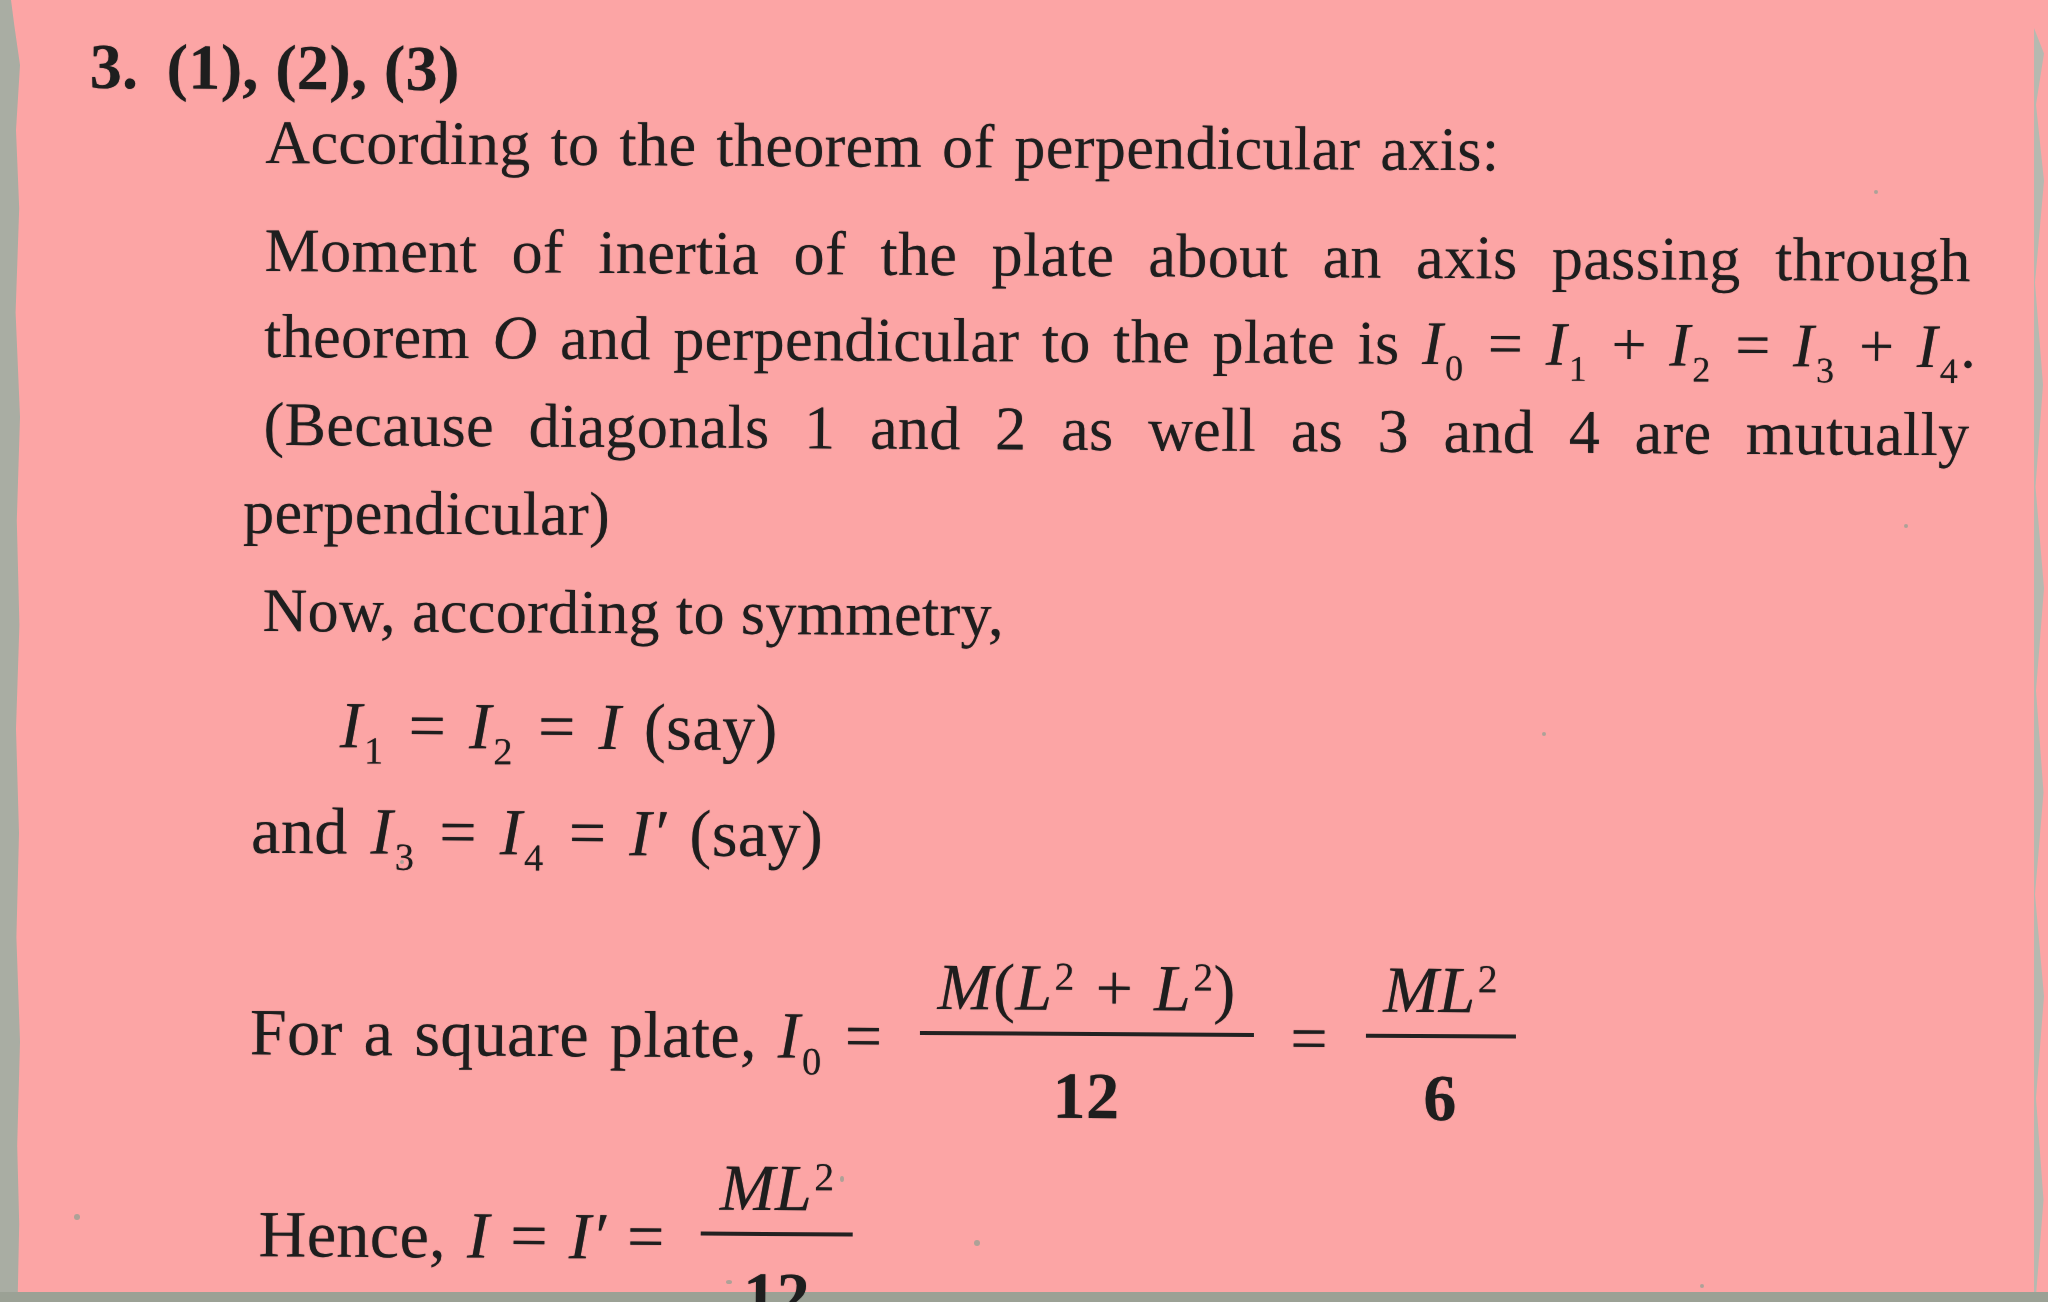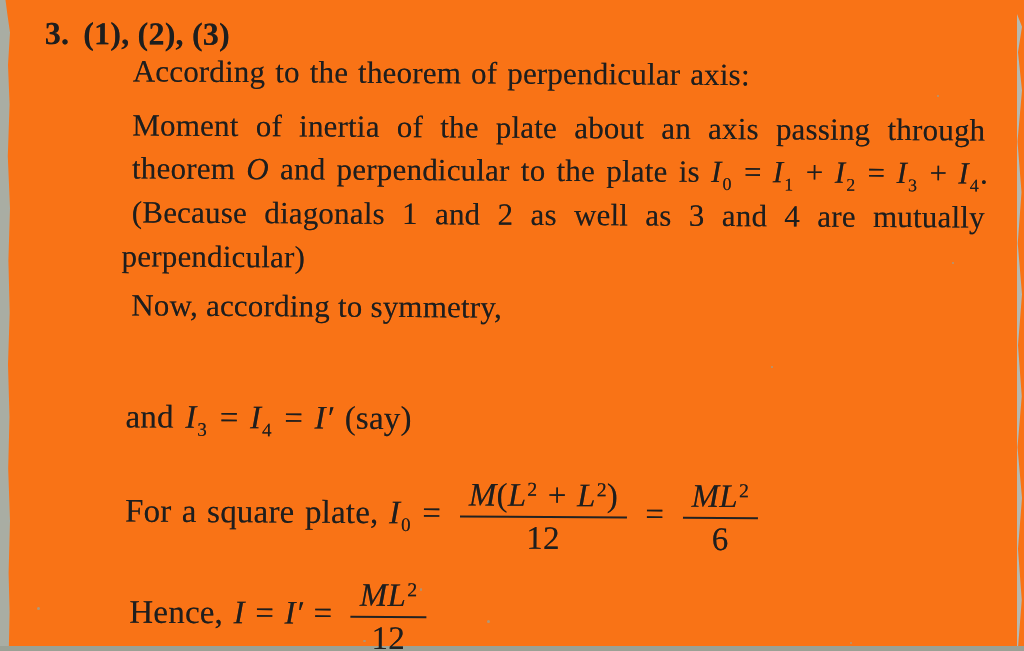--- a/index.html
+++ b/index.html
@@ -1,18 +1,18 @@
 <!DOCTYPE html>
 <html><head>
 <meta charset="utf-8">
 <style>
   html,body { margin:0; padding:0; background:#e8e8e6; }
   .scan {
     position:relative; width:1024px; height:651px;
-    background:#f97316; overflow:hidden;
+    background:#fca5a5; overflow:hidden;
     font-family:"Liberation Serif", serif;
     color:#1e1e1e;
   }
   .content {
     position:absolute; left:0; top:0; width:1024px; height:651px;
     transform:rotate(0.35deg); transform-origin:60px 20px;
   }
   .line {
     position:absolute; white-space:nowrap;
     font-size:31px; line-height:1.35; letter-spacing:0.2px;
@@ -24,21 +24,21 @@
   .fs33 { font-size:33px; }
   .ans { margin-left:14px; }
   .line i, .math i { font-style:italic; }
   sub { font-size:0.58em; vertical-align:-0.42em; line-height:0; margin:0 1px 0 1px; }
   sup { font-size:0.6em;  vertical-align:0.5em;  line-height:0; margin-left:1px; }
   .frac {
     display:inline-flex; flex-direction:column; align-items:center;
     vertical-align:middle; margin:0 8px; text-align:center;
   }
   .frac .num { display:block; padding:0 9px 3px; border-bottom:2.5px solid #222; line-height:1.05; }
-  .frac .den { display:block; padding-top:3px; line-height:1.05; }
+  .frac .den { display:block; padding-top:14px; line-height:1.05;font-weight:bold; }
   
   .edge-left {
     position:absolute; left:0; top:0; width:10px; height:651px; background:#a9ada3;
     clip-path:polygon(0 0,55% 0,72% 2%,100% 5%,80% 10%,96% 16%,78% 24%,100% 32%,84% 40%,97% 48%,80% 56%,95% 64%,82% 72%,100% 80%,86% 88%,96% 94%,88% 100%,0 100%);
   }
   .edge-right {
     position:absolute; right:2px; top:14px; width:5px; height:637px; background:#b6b9b0;
     clip-path:polygon(0 0,100% 2%,20% 6%,100% 12%,10% 20%,90% 28%,15% 36%,100% 44%,20% 52%,95% 60%,10% 68%,100% 76%,20% 84%,95% 92%,15% 100%,0 100%);
   }
   .edge-bottom { position:absolute; left:0; bottom:0; width:1024px; height:5px; background:#9ba195; }
@@ -66,20 +66,21 @@
     <div class="line just" style="left:133px; top:147px; width:856px;">
       <span>theorem </span><i>O</i><span> and perpendicular to the plate is </span><span class="math"><i>I</i><sub>0</sub><span> = </span><i>I</i><sub>1</sub><span> + </span><i>I</i><sub>2</sub><span> = </span><i>I</i><sub>3</sub><span> + </span><i>I</i><sub>4</sub><span>.</span></span>
     </div>
 
     <div class="line just" style="left:133px; top:191px; width:853px;">(Because diagonals 1 and 2 as well as 3 and 4 are mutually</div>
 
     <div class="line" style="left:123px; top:235px;">perpendicular)</div>
 
     <div class="line" style="left:133px; top:284px;">Now, according to symmetry,</div>
 
+    <div class="line fs33 math" style="left:172px; top:341px; word-spacing:3px;"><i>I</i><sub>1</sub><span> = </span><i>I</i><sub>2</sub><span> = </span><i>I</i><span> (say)</span></div>
 
     <div class="line fs33 math" style="left:128px; top:394px; word-spacing:3px;"><span>and </span><i>I</i><sub>3</sub><span> = </span><i>I</i><sub>4</sub><span> = </span><i>I′</i><span> (say)</span></div>
 
     <div class="line fs33 math" style="left:128px; top:475px; word-spacing:2px;"><span>For a square plate, </span><i>I</i><sub>0</sub><span> = </span><span class="frac">
           <span class="num"><i>M</i><span>(</span><i>L</i><sup>2</sup><span> + </span><i>L</i><sup>2</sup><span>)</span></span>
           <span class="den"><span>12</span></span>
         </span><span> = </span><span class="frac">
           <span class="num"><i>ML</i><sup>2</sup></span>
           <span class="den"><span>6</span></span>
         </span></div>

